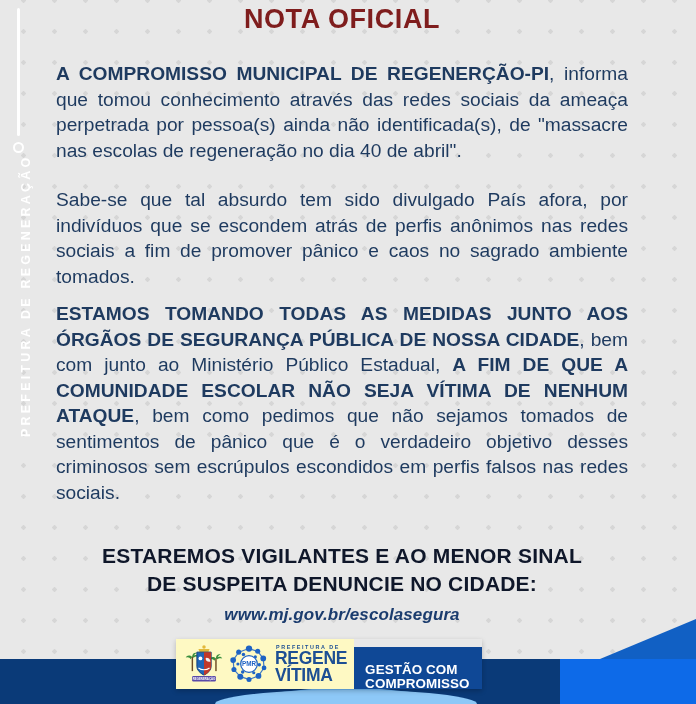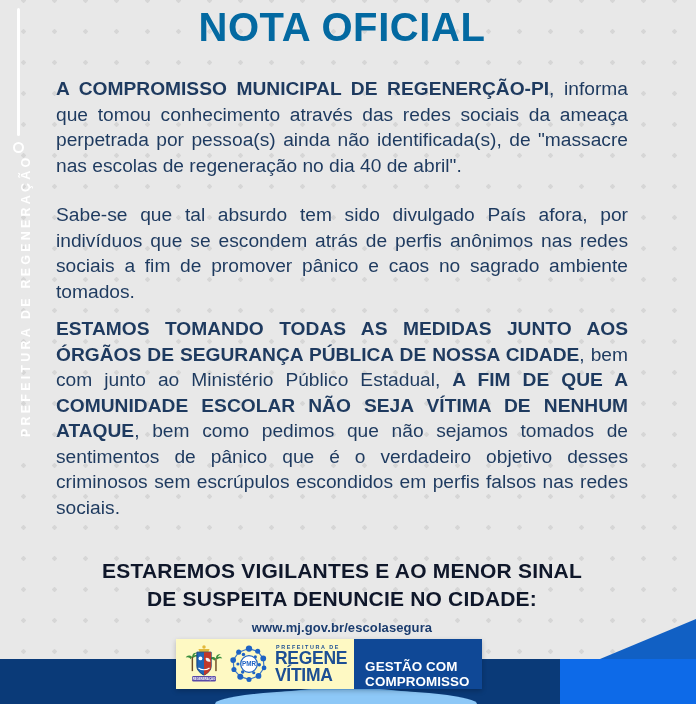--- a/index.html
+++ b/index.html
@@ -63,24 +63,24 @@
   
   #content{
     position:absolute;
     left:56px; top:0;
     width:572px;
   }
 
   #title{
     margin-top:4px;
     text-align:center;
-    font-size:40px;
+    font-size:27px;
     font-weight:800;
     letter-spacing:0.6px;
-    color:#0369a1;
+    color:#7f1d1d;
     line-height:1.15;
   }
 
   .para{
     margin-top:20px;
     font-size:19.2px;
     line-height:1.33;
     color:#1e3a5f;
     text-align:justify;
     text-justify:inter-word;
@@ -97,24 +97,25 @@
     text-align:center;
     font-size:21px;
     font-weight:800;
     line-height:1.34;
     color:#0f172a;
     letter-spacing:0.2px;
   }
   #url{
     margin-top:7px;
     text-align:center;
-    font-size:13px;
+    font-size:17px;
     font-weight:800;
     color:#1b3c6e;
     letter-spacing:0.1px;
+    font-style:italic;
   }
 
   
   #bottombar{
     position:absolute; left:0; bottom:0;
     width:696px; height:45px;
     background:#0a3a78;
   }
   #bottombar-right{
     position:absolute; right:0; bottom:0;
@@ -155,22 +156,23 @@
   #logo-white{
     background:#fef9c3;
     display:flex;
     align-items:center;
     padding:3px 7px 3px 9px;
     gap:7px;
   }
   #logo-blue{
     background:#0f4896;
     display:flex;
-    align-items:flex-end;
-    padding:0 12px 0 11px;
+    align-items:flex-start;
+    padding:16px 12px 0 11px;
+    margin-top:8px;
   }
   #gestao{
     color:#ffffff;
     font-size:13.4px;
     font-weight:800;
     line-height:1.07;
     letter-spacing:0.1px;
     text-transform:uppercase;
   }
 

